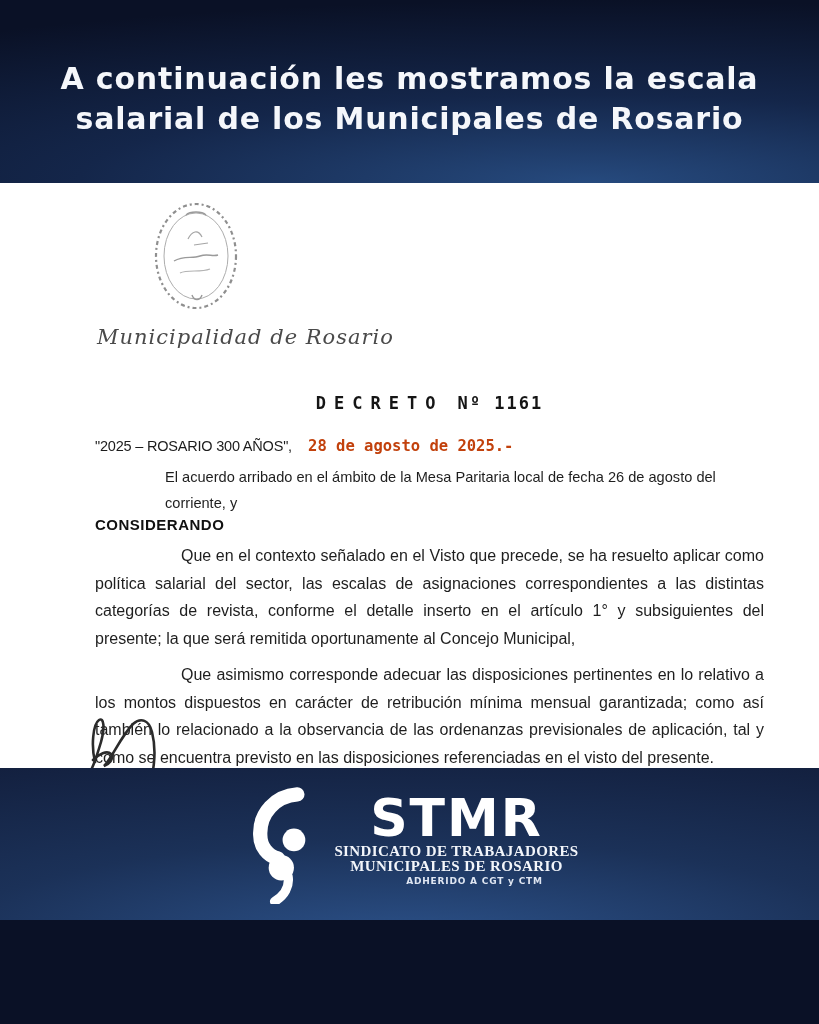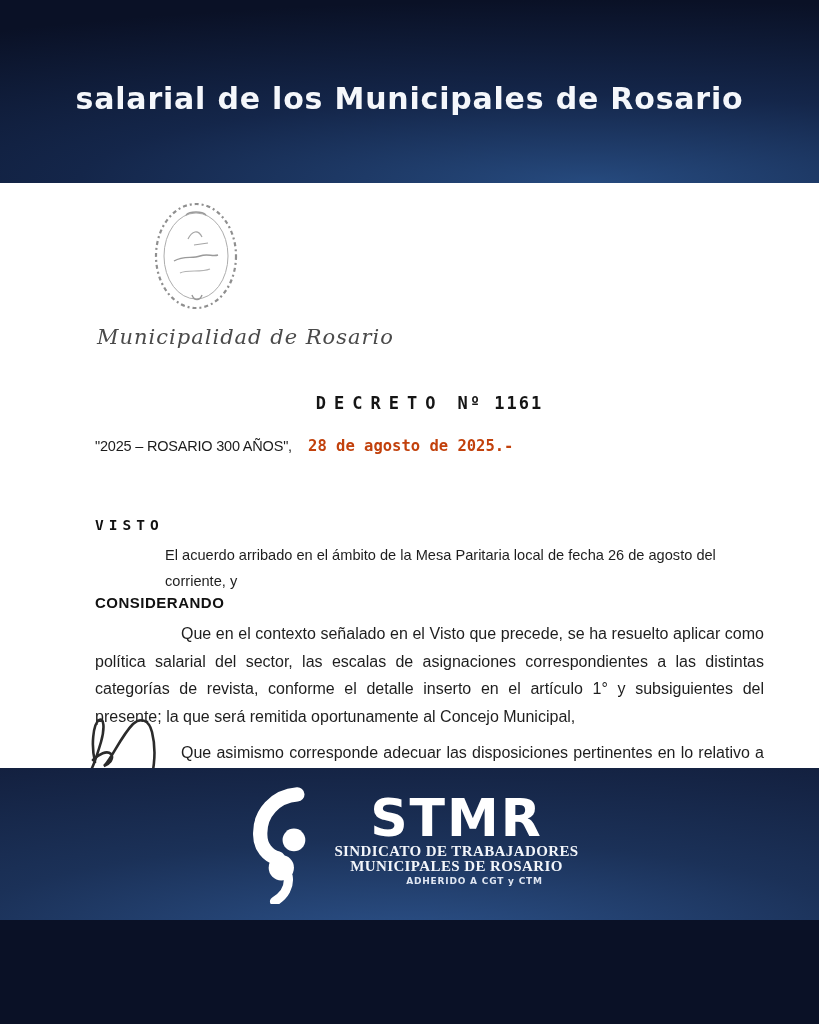--- a/index.html
+++ b/index.html
@@ -124,20 +124,21 @@
     margin-left: 36px;
   }
 </style>
 </head>
 <body>
 
 <div class="poster">
 
   <div class="header">
     <div class="header-title">
+      <div>A continuación les mostramos la escala</div>
       <div>salarial de los Municipales de Rosario</div>
     </div>
   </div>
 
   <div class="document">
 
     <div class="seal-wrap">
       <svg width="92" height="118" viewBox="0 0 92 118">
         <ellipse cx="46" cy="57" rx="40" ry="52" fill="none" stroke="#8f8f8f" stroke-width="2.2" stroke-dasharray="4 3 2 3"></ellipse>
         <ellipse cx="46" cy="57" rx="32" ry="43" fill="none" stroke="#adadad" stroke-width="1"></ellipse>
@@ -152,21 +153,20 @@
 
     <div class="decree-line">
       <span class="decree-label">DECRETO</span><span class="decree-number">Nº 1161</span>
     </div>
 
     <div class="dateline">
       <span class="dateline-prefix">"2025 – ROSARIO 300 AÑOS",</span>
       <span class="dateline-date">28 de agosto de 2025.-</span>
     </div>
 
-    <div class="section-heading visto-heading">VISTO</div>
     <div class="visto-body">El acuerdo arribado en el ámbito de la Mesa Paritaria local de fecha 26 de agosto del corriente, y</div>
 
     <div class="section-heading considerando-heading">CONSIDERANDO</div>
     <p class="para">Que en el contexto señalado en el Visto que precede, se ha resuelto aplicar como política salarial del sector, las escalas de asignaciones correspondientes a las distintas categorías de revista, conforme el detalle inserto en el artículo 1° y subsiguientes del presente; la que será remitida oportunamente al Concejo Municipal,</p>
     <p class="para">Que asimismo corresponde adecuar las disposiciones pertinentes en lo relativo a los montos dispuestos en carácter de retribución mínima mensual garantizada; como así también lo relacionado a la observancia de las ordenanzas previsionales de aplicación, tal y como se encuentra previsto en las disposiciones referenciadas en el visto del presente.</p>
     <p class="para para-last">Que por lo expuesto y en uso de sus atribuciones,</p>
 
     <div class="signature">
       <svg width="110" height="62" viewBox="0 0 110 62">
         <path d="M12 52 C 8 36, 10 14, 16 10 C 21 7, 22 18, 18 32 C 15 42, 12 52, 9 58 M 10 50 C 16 44, 24 40, 28 44 C 31 48, 27 54, 21 56 C 28 50, 38 26, 50 14 C 58 7, 66 10, 69 22 C 72 34, 72 48, 70 60" fill="none" stroke="#2b2b2b" stroke-width="2.6" stroke-linecap="round"></path>

